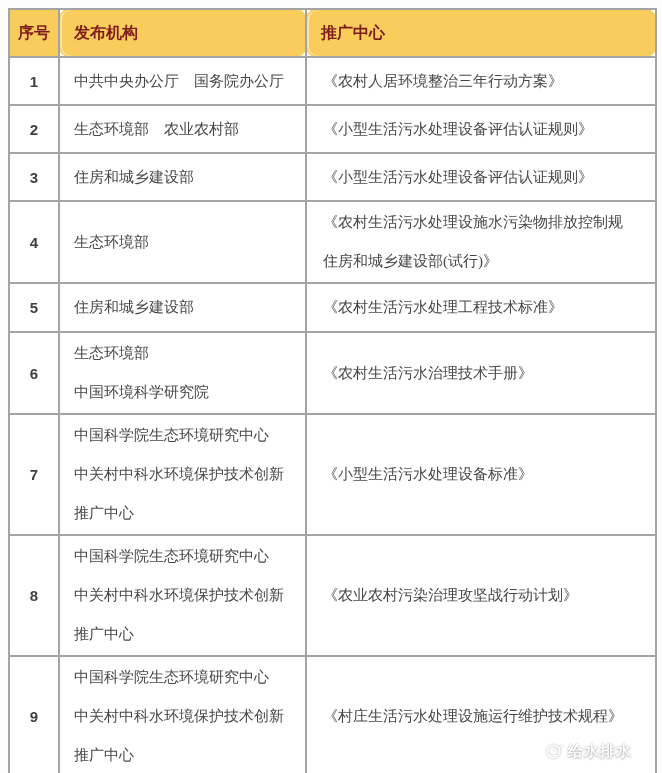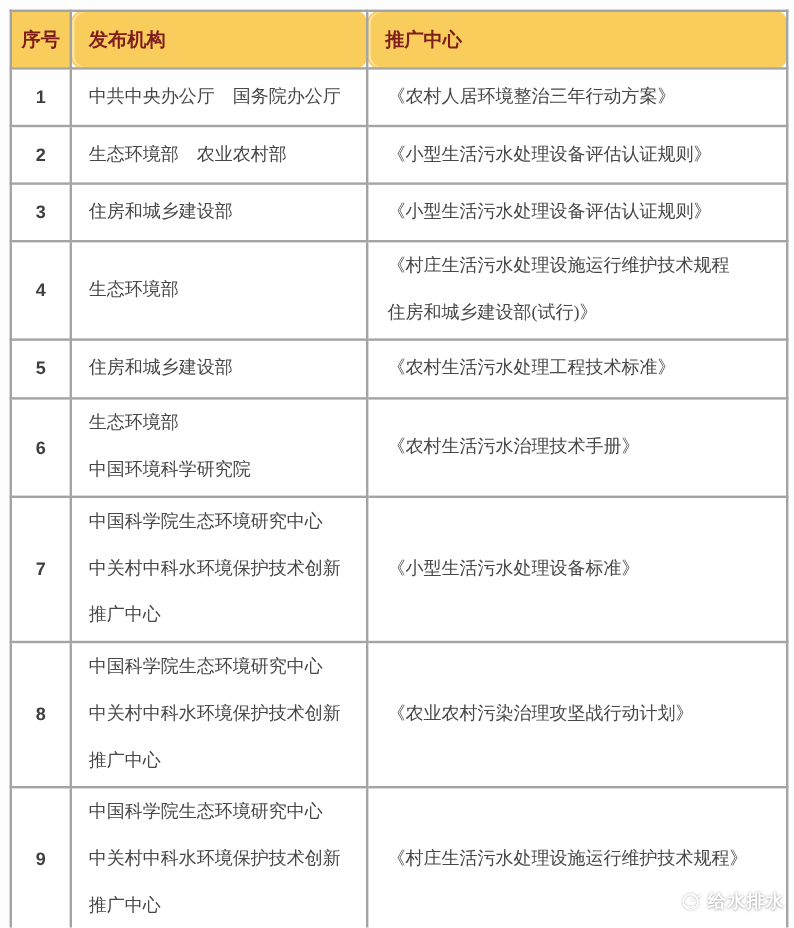--- a/index.html
+++ b/index.html
@@ -54,21 +54,21 @@
   #table-body tr:nth-child(2) { height: 48px; }
   #table-body tr:nth-child(3) { height: 48px; }
   #table-body tr:nth-child(4) { height: 81px; }
   #table-body tr:nth-child(5) { height: 49px; }
   #table-body tr:nth-child(6) { height: 81px; }
   #table-body tr:nth-child(7) { height: 117px; }
   #table-body tr:nth-child(8) { height: 117px; }
   #table-body tr:nth-child(9) { height: 120px; }
   .watermark {
     position: absolute;
-    right: 8px; bottom: 12px;
+    right: 30px; bottom: 12px;
     display: flex; align-items: center; gap: 5px;
     color: #ffffff;
     font-size: 15px;
     font-weight: bold;
     font-family: "Liberation Sans", sans-serif;
     text-shadow: 0 0 2px rgba(110,110,110,0.55), 0 1px 2px rgba(110,110,110,0.35);
     letter-spacing: 1px;
     pointer-events: none;
   }
   .watermark svg { display: block; filter: drop-shadow(0 0 1px rgba(110,110,110,0.55)); }
@@ -116,21 +116,21 @@
         <td class="c3">
           <div class="cellline">《小型生活污水处理设备评估认证规则》</div>
         </td>
       </tr>
       <tr>
         <td class="c1">4</td>
         <td class="c2">
           <div class="cellline">生态环境部</div>
         </td>
         <td class="c3">
-          <div class="cellline">《村庄生活污水处理设施运行维护技术规程</div>
+          <div class="cellline">《农村生活污水处理设施水污染物排放控制规</div>
           <div class="cellline">住房和城乡建设部(试行)》</div>
         </td>
       </tr>
       <tr>
         <td class="c1">5</td>
         <td class="c2">
           <div class="cellline">住房和城乡建设部</div>
         </td>
         <td class="c3">
           <div class="cellline">《农村生活污水处理工程技术标准》</div>

